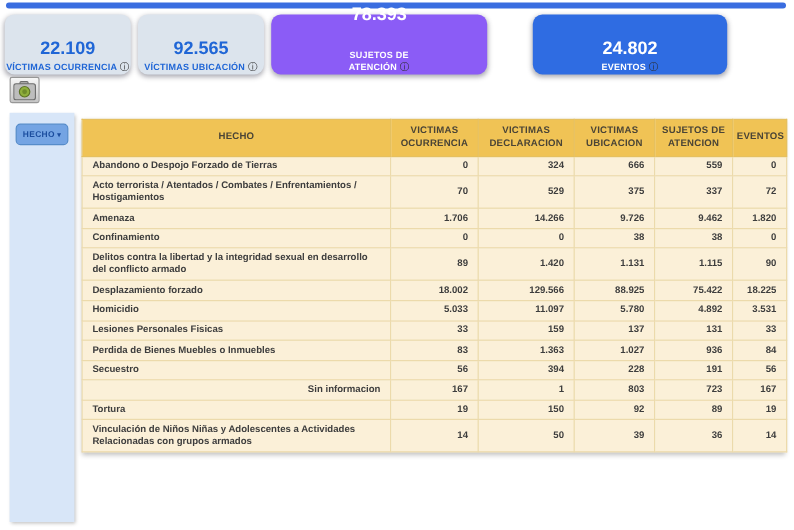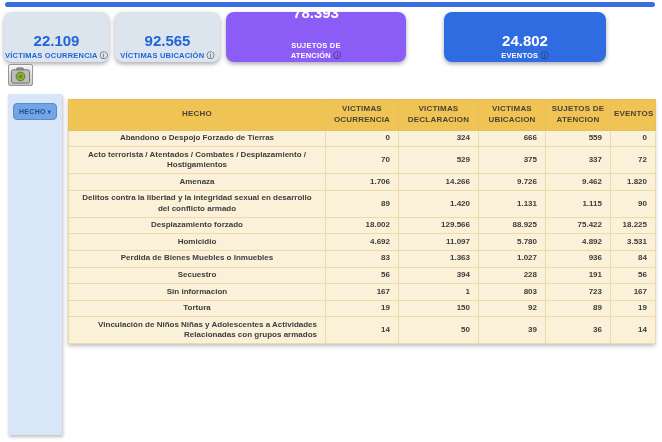--- a/index.html
+++ b/index.html
@@ -40,21 +40,21 @@
   .table-wrap{position:absolute;left:68px;top:99px;width:587px;
               box-shadow:0 2px 4px rgba(0,0,0,.25);}
   table{border-collapse:collapse;table-layout:fixed;width:587px;
         border:1px solid #e2cd96;}
   th{background:#f0c355;color:#4a4436;font-size:8px;font-weight:700;
      text-align:center;vertical-align:middle;padding:4px 3px;line-height:1.35;
      border:1px solid #e5c060;letter-spacing:.2px;}
   td{background:#fbf0d8;color:#3d3d3d;font-size:8px;font-weight:700;
      padding:2.5px 8px;line-height:1.32;border:1px solid #ecdaab;
      vertical-align:middle;}
-  td.hecho-cell{text-align:center;}
+  td.hecho-cell{text-align:left;}
   td.num-cell{text-align:right;}
   tbody tr:nth-child(11) td.hecho-cell{text-align:right;}
 </style>
 </head>
 <body>
 
 <div class="top-bar"></div>
 
 <div class="cards-row">
   <div class="card light">
@@ -118,58 +118,74 @@
     <tbody id="table-body">
         <tr>
           <td class="hecho-cell">Abandono o Despojo Forzado de Tierras</td>
           <td class="num-cell">0</td>
           <td class="num-cell">324</td>
           <td class="num-cell">666</td>
           <td class="num-cell">559</td>
           <td class="num-cell">0</td>
         </tr>
         <tr>
-          <td class="hecho-cell">Acto terrorista / Atentados / Combates / Desplazamiento / Hostigamientos</td>
+          <td class="hecho-cell">Acto terrorista / Atentados / Combates / Enfrentamientos / Hostigamientos</td>
           <td class="num-cell">70</td>
           <td class="num-cell">529</td>
           <td class="num-cell">375</td>
           <td class="num-cell">337</td>
           <td class="num-cell">72</td>
         </tr>
         <tr>
           <td class="hecho-cell">Amenaza</td>
           <td class="num-cell">1.706</td>
           <td class="num-cell">14.266</td>
           <td class="num-cell">9.726</td>
           <td class="num-cell">9.462</td>
           <td class="num-cell">1.820</td>
         </tr>
         <tr>
+          <td class="hecho-cell">Confinamiento</td>
+          <td class="num-cell">0</td>
+          <td class="num-cell">0</td>
+          <td class="num-cell">38</td>
+          <td class="num-cell">38</td>
+          <td class="num-cell">0</td>
+        </tr>
+        <tr>
           <td class="hecho-cell">Delitos contra la libertad y la integridad sexual en desarrollo del conflicto armado</td>
           <td class="num-cell">89</td>
           <td class="num-cell">1.420</td>
           <td class="num-cell">1.131</td>
           <td class="num-cell">1.115</td>
           <td class="num-cell">90</td>
         </tr>
         <tr>
           <td class="hecho-cell">Desplazamiento forzado</td>
           <td class="num-cell">18.002</td>
           <td class="num-cell">129.566</td>
           <td class="num-cell">88.925</td>
           <td class="num-cell">75.422</td>
           <td class="num-cell">18.225</td>
         </tr>
         <tr>
           <td class="hecho-cell">Homicidio</td>
-          <td class="num-cell">4.692</td>
+          <td class="num-cell">5.033</td>
           <td class="num-cell">11.097</td>
           <td class="num-cell">5.780</td>
           <td class="num-cell">4.892</td>
           <td class="num-cell">3.531</td>
+        </tr>
+        <tr>
+          <td class="hecho-cell">Lesiones Personales Fisicas</td>
+          <td class="num-cell">33</td>
+          <td class="num-cell">159</td>
+          <td class="num-cell">137</td>
+          <td class="num-cell">131</td>
+          <td class="num-cell">33</td>
         </tr>
         <tr>
           <td class="hecho-cell">Perdida de Bienes Muebles o Inmuebles</td>
           <td class="num-cell">83</td>
           <td class="num-cell">1.363</td>
           <td class="num-cell">1.027</td>
           <td class="num-cell">936</td>
           <td class="num-cell">84</td>
         </tr>
         <tr>

